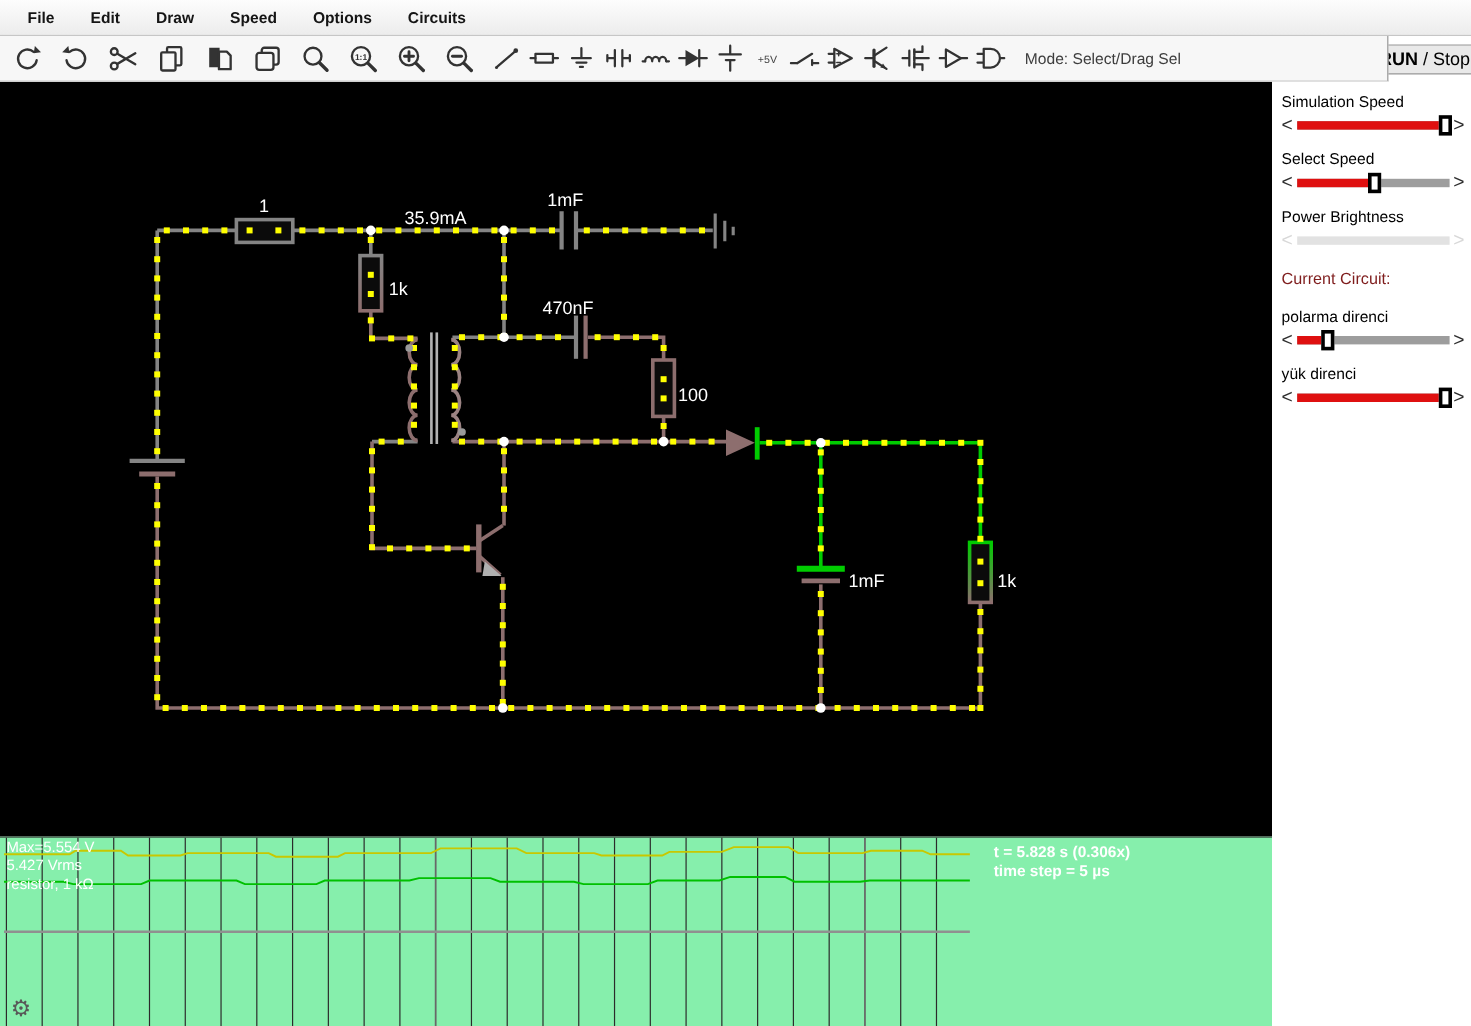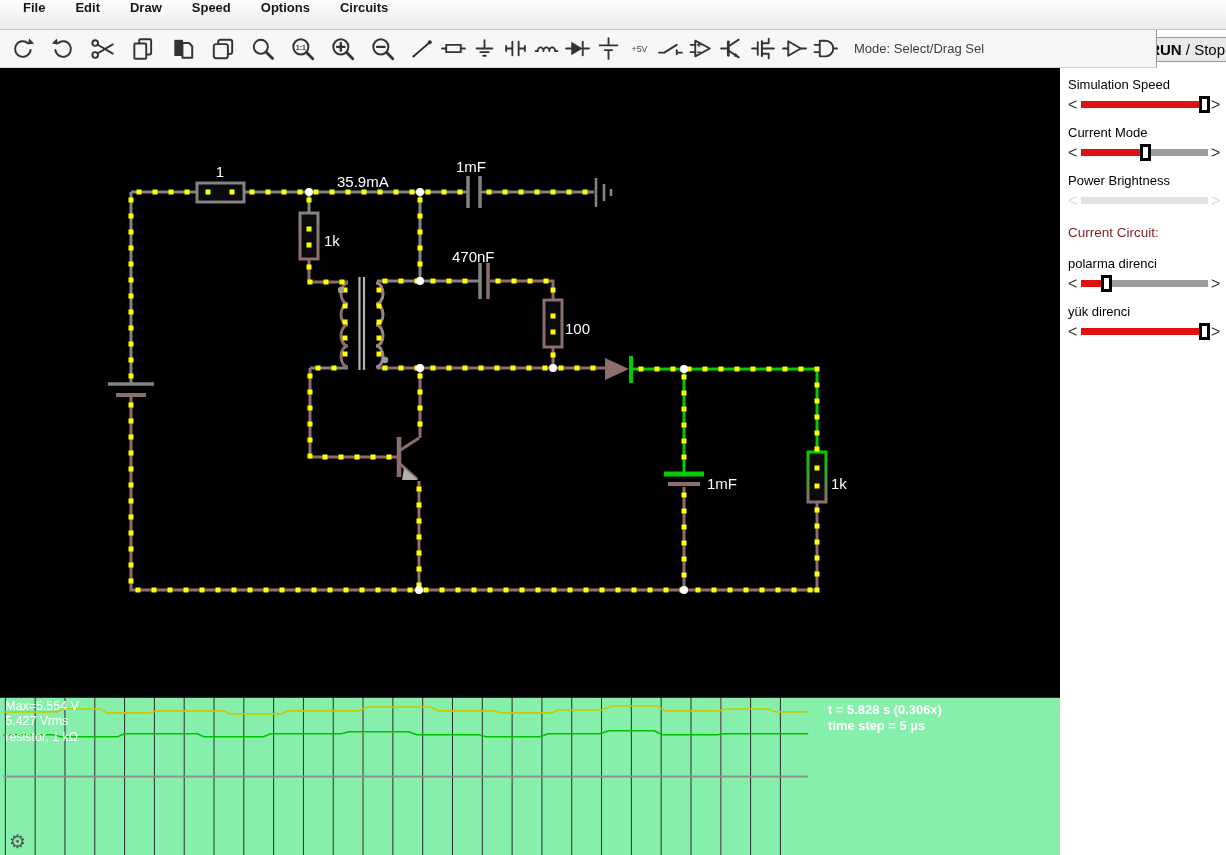--- a/index.html
+++ b/index.html
@@ -5,21 +5,21 @@
   html,body{margin:0;padding:0;}
   body{
     width:1226px;height:855px;overflow:hidden;position:relative;
     background:#fff;font-family:"Liberation Sans",sans-serif;
     -webkit-font-smoothing:antialiased;
   }
   .menubar{
     position:absolute;left:0;top:0;width:1226px;height:30px;
     background:linear-gradient(#fdfdfd,#ececec);
     border-bottom:1px solid #c6c6c6;box-sizing:border-box;
-    display:flex;padding-left:8px;z-index:6;
+    display:flex;align-items:center;padding-left:8px;z-index:6;
   }
   .menu-item{font-size:13px;font-weight:bold;color:#151515;padding:0 15px;cursor:default;}
   .toolbar{
     position:absolute;left:0;top:30px;width:1157px;height:38px;
     background:#f7f7f7;border-bottom:1px solid #cfcfcf;border-right:1px solid #989898;
     box-sizing:border-box;display:flex;align-items:center;padding-left:10px;z-index:5;
   }
   .tool{width:26px;height:26px;flex:none;margin-right:14px;cursor:pointer;}
   .tool.small{width:25px;height:25px;margin-right:6px;}
   .tool svg{width:100%;height:100%;display:block;}
@@ -558,21 +558,21 @@
           <div class="slider-row">
             <span class="sl-arrow">&lt;</span>
             <div class="sl-track">
               <div class="sl-fill" style="width: 96.5%;"></div>
               <div class="sl-thumb" style="left: calc(96.5%);"></div>
             </div>
             <span class="sl-arrow">&gt;</span>
           </div>
         </div>
         <div class="slider-group">
-          <div class="slider-label">Current Mode</div>
+          <div class="slider-label">Select Speed</div>
           <div class="slider-row">
             <span class="sl-arrow">&lt;</span>
             <div class="sl-track">
               <div class="sl-fill" style="width: 50%;"></div>
               <div class="sl-thumb" style="left: calc(50%);"></div>
             </div>
             <span class="sl-arrow">&gt;</span>
           </div>
         </div>
         <div class="slider-group">

